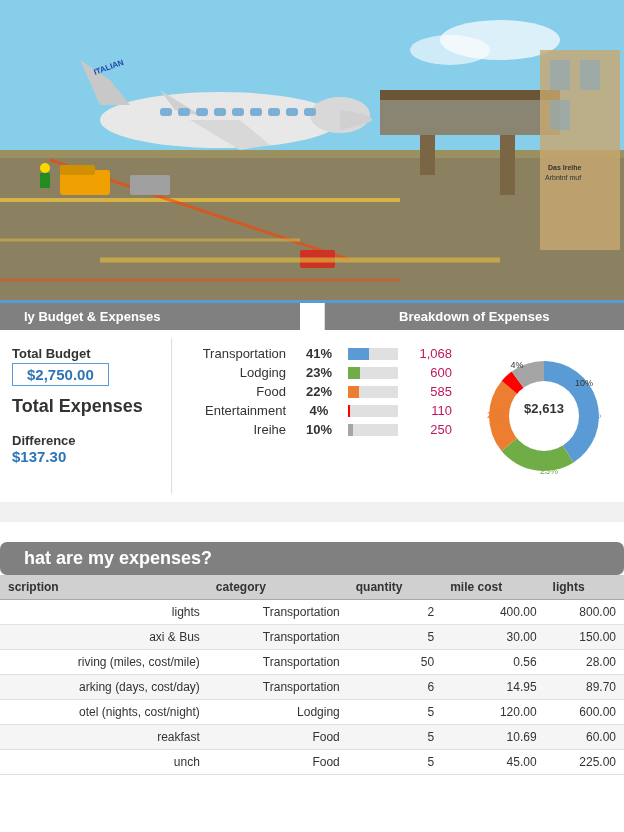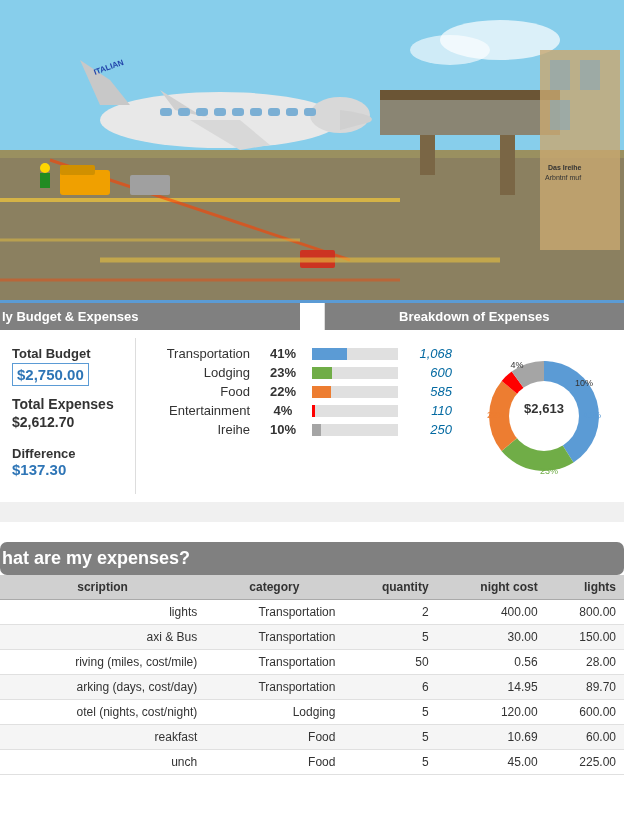--- a/index.html
+++ b/index.html
@@ -18,50 +18,50 @@
 
     
     .budget-section {
       background: #fff;
       border-top: 3px solid #5B9BD5;
     }
 
     .section-header {
       background: #808080;
       color: #fff;
-      padding: 6px 2px;
+      padding: 6px 24px;
       font-size: 13px;
       font-weight: bold;
     }
 
     .budget-content {
       display: flex;
       padding: 8px 0;
     }
 
     .budget-left {
-      width: 136px;
+      width: 172px;
       padding: 8px 12px;
       border-right: 1px solid #ddd;
     }
 
     .budget-label {
       font-weight: bold;
       font-size: 13px;
       color: #333;
       margin-bottom: 2px;
     }
 
     .budget-value {
       font-weight: bold;
       font-size: 15px;
       color: #2E75B6;
       background: #fff;
       border: 1px solid #5B9BD5;
-      padding: 2px 4px;
+      padding: 2px 14px;
       display: inline-block;
       margin-bottom: 10px;
     }
 
     .budget-difference-label {
       font-weight: bold;
       font-size: 13px;
       color: #333;
     }
 
@@ -106,22 +106,21 @@
     }
 
     .expense-bar {
       height: 100%;
       background: #5B9BD5;
     }
 
     .expense-amount {
       width: 50px;
       text-align: right;
-      color: #0369a1;
-      font-style: italic;
+      color: #be185d;
     }
 
     
     .chart-container {
       width: 160px;
       display: flex;
       align-items: center;
       justify-content: center;
       padding: 8px;
     }
@@ -141,28 +140,28 @@
       border-collapse: collapse;
       font-size: 12px;
     }
 
     thead tr {
       background: #d0d0d0;
     }
 
     thead th {
       padding: 5px 8px;
-      text-align: center;
+      text-align: left;
       font-weight: bold;
       color: #333;
       border-bottom: 1px solid #aaa;
     }
 
     thead th.right {
-      text-align: right;
+      text-align: left;
     }
 
     tbody tr {
       border-bottom: 1px solid #e0e0e0;
     }
 
     tbody tr:nth-child(even) {
       background: #f5f5f5;
     }
 
@@ -171,23 +170,23 @@
       color: #333;
       text-align: right;
     }
 
     tbody td.right {
       text-align: right;
     }
 
     .budget-expenses-label {
       font-weight: bold;
-      font-size: 14px;
-      color: #333;
-      margin-bottom: 2px;
+      font-size: 18px;
+      color: #333;
+      margin-bottom: 12px;
     }
 
     .budget-expenses-value {
       font-weight: bold;
       font-size: 14px;
       color: #333;
     }
   </style>
 </head>
 <body>
@@ -271,21 +270,20 @@
     </div>
   </div>
 
   <div class="budget-content">
 
     <div class="budget-left">
       <div class="budget-label">Total Budget</div>
       <div class="budget-value">$2,750.00</div>
 
       <div class="budget-expenses-label">Total Expenses</div>
-      <div class="budget-expenses-value">$2,612.70</div>
 
       <div style="margin-top:16px;">
         <div class="budget-difference-label">Difference</div>
         <div class="budget-difference-value">$137.30</div>
       </div>
     </div>
 
     <div class="budget-middle">
       <div class="expense-row">
         <span class="expense-name">Transportation</span>
@@ -364,21 +362,21 @@
   <div class="section-header">
     <span>hat are my expenses?</span>
   </div>
 
   <table>
     <thead>
       <tr>
         <th>scription</th>
         <th>category</th>
         <th class="right">quantity</th>
-        <th class="right">night cost</th>
+        <th class="right">mile cost</th>
         <th class="right">lights</th>
       </tr>
     </thead>
     <tbody>
       <tr>
         <td>lights</td>
         <td>Transportation</td>
         <td class="right">2</td>
         <td class="right">400.00</td>
         <td class="right">800.00</td>

